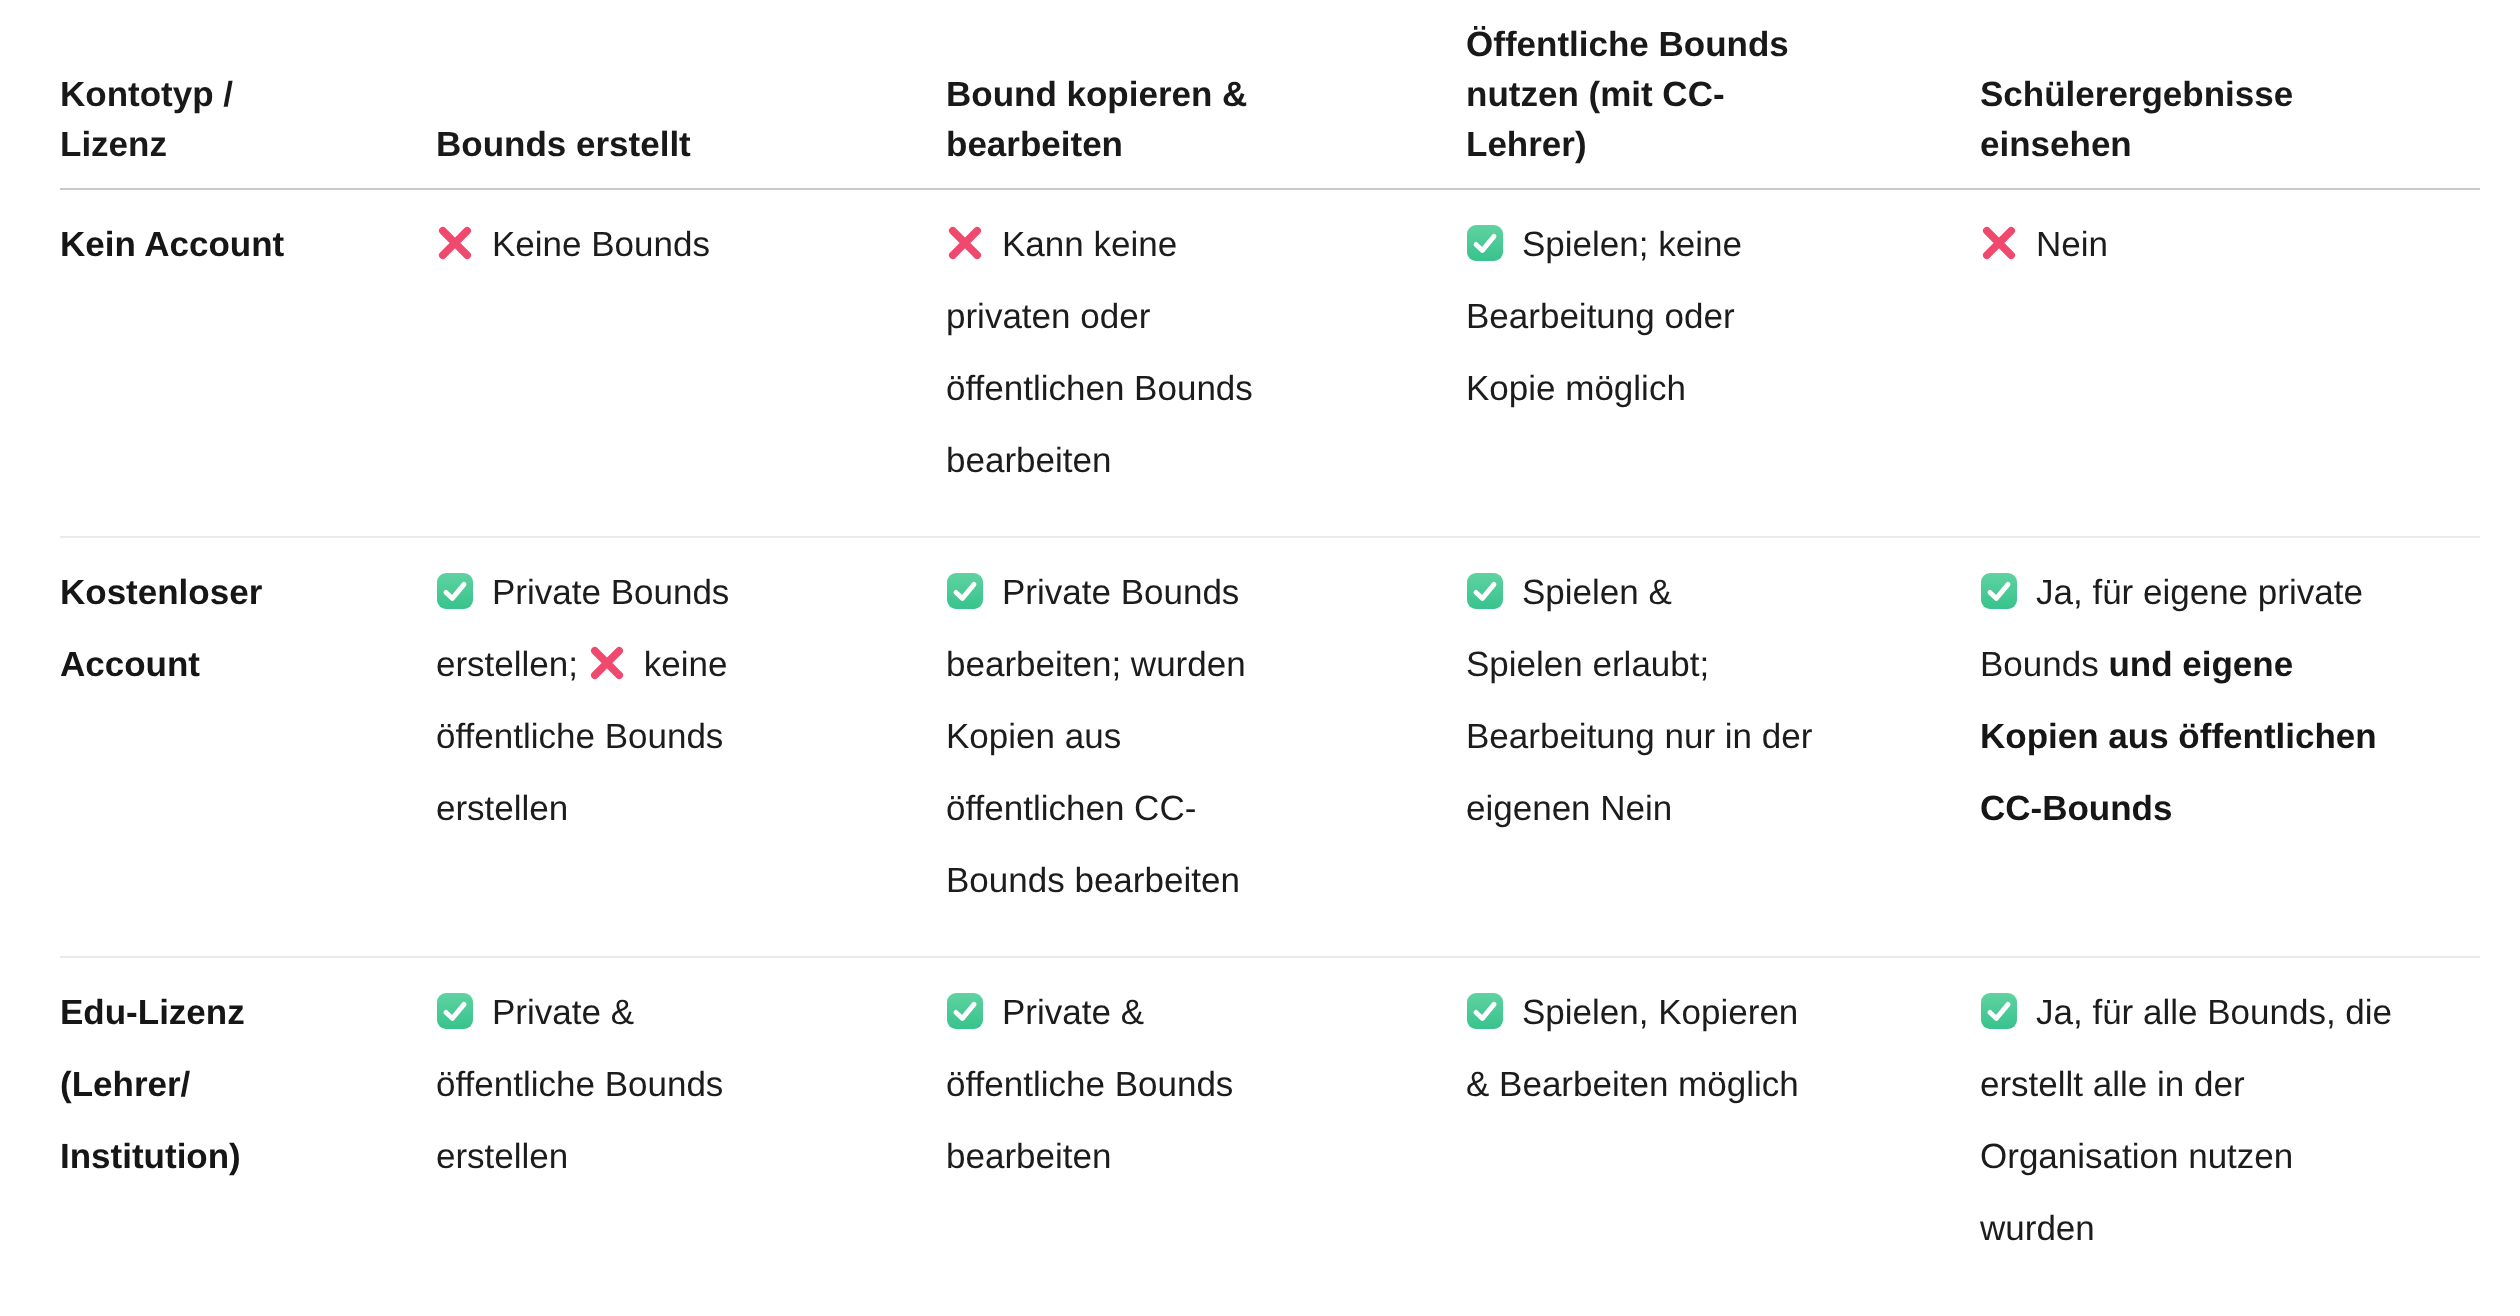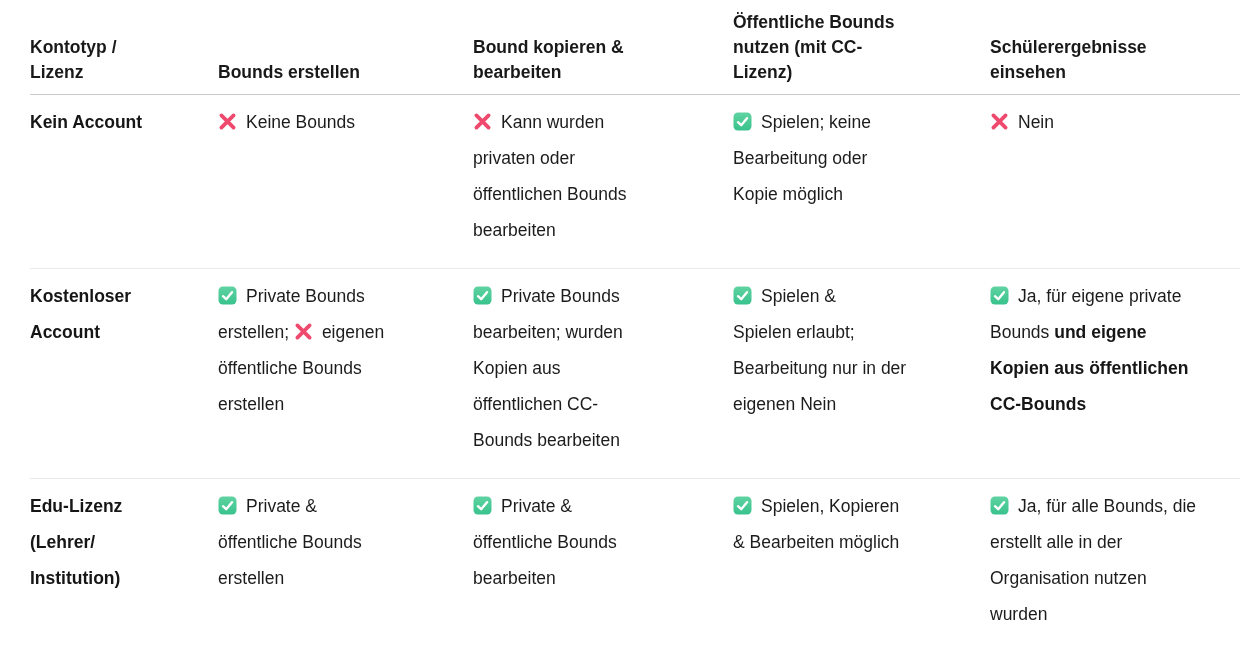--- a/index.html
+++ b/index.html
@@ -82,51 +82,51 @@
     <colgroup>
       <col class="c1">
         <col class="c2">
         <col class="c3">
         <col class="c4">
         <col class="c5">
     </colgroup>
     <thead>
       <tr id="header-row">
           <th><span>Kontotyp /</span><br><span>Lizenz</span></th>
-          <th><span>Bounds erstellen</span></th>
+          <th><span>Bounds erstellt</span></th>
           <th><span>Bound kopieren &amp;</span><br><span>bearbeiten</span></th>
-          <th><span>Öffentliche Bounds</span><br><span>nutzen (mit CC-</span><br><span>Lizenz)</span></th>
+          <th><span>Öffentliche Bounds</span><br><span>nutzen (mit CC-</span><br><span>Lehrer)</span></th>
           <th><span>Schülerergebnisse</span><br><span>einsehen</span></th>
         </tr>
     </thead>
     <tbody id="table-body">
         <tr>
           <td><span class="seg-bold">Kein Account</span></td>
           <td><span class="cell-icon"><svg width="19" height="19" viewBox="0 0 19 19">
                 <path d="M3.4 3.4 L15.6 15.6 M15.6 3.4 L3.4 15.6" stroke="#EF4A6E" stroke-width="3.8" stroke-linecap="round"></path>
               </svg></span><span>Keine Bounds</span></td>
           <td><span class="cell-icon"><svg width="19" height="19" viewBox="0 0 19 19">
                 <path d="M3.4 3.4 L15.6 15.6 M15.6 3.4 L3.4 15.6" stroke="#EF4A6E" stroke-width="3.8" stroke-linecap="round"></path>
-              </svg></span><span>Kann wurden</span><br><span>privaten oder</span><br><span>öffentlichen Bounds</span><br><span>bearbeiten</span></td>
+              </svg></span><span>Kann keine</span><br><span>privaten oder</span><br><span>öffentlichen Bounds</span><br><span>bearbeiten</span></td>
           <td><span class="cell-icon"><svg width="19" height="19" viewBox="0 0 19 19">
                 <rect x="0.5" y="0.5" width="18" height="18" rx="4.5" fill="url(#checkGrad)"></rect>
                 <path d="M5 10.2 L8.2 13.2 L14 6.2" stroke="#ffffff" stroke-width="2.4" fill="none" stroke-linecap="round" stroke-linejoin="round"></path>
               </svg></span><span>Spielen; keine</span><br><span>Bearbeitung oder</span><br><span>Kopie möglich</span></td>
           <td><span class="cell-icon"><svg width="19" height="19" viewBox="0 0 19 19">
                 <path d="M3.4 3.4 L15.6 15.6 M15.6 3.4 L3.4 15.6" stroke="#EF4A6E" stroke-width="3.8" stroke-linecap="round"></path>
               </svg></span><span>Nein</span></td>
         </tr>
         <tr>
           <td><span class="seg-bold">Kostenloser</span><br><span class="seg-bold">Account</span></td>
           <td><span class="cell-icon"><svg width="19" height="19" viewBox="0 0 19 19">
                 <rect x="0.5" y="0.5" width="18" height="18" rx="4.5" fill="url(#checkGrad)"></rect>
                 <path d="M5 10.2 L8.2 13.2 L14 6.2" stroke="#ffffff" stroke-width="2.4" fill="none" stroke-linecap="round" stroke-linejoin="round"></path>
               </svg></span><span>Private Bounds</span><br><span>erstellen; </span><span class="cell-icon"><svg width="19" height="19" viewBox="0 0 19 19">
                 <path d="M3.4 3.4 L15.6 15.6 M15.6 3.4 L3.4 15.6" stroke="#EF4A6E" stroke-width="3.8" stroke-linecap="round"></path>
-              </svg></span><span>eigenen</span><br><span>öffentliche Bounds</span><br><span>erstellen</span></td>
+              </svg></span><span>keine</span><br><span>öffentliche Bounds</span><br><span>erstellen</span></td>
           <td><span class="cell-icon"><svg width="19" height="19" viewBox="0 0 19 19">
                 <rect x="0.5" y="0.5" width="18" height="18" rx="4.5" fill="url(#checkGrad)"></rect>
                 <path d="M5 10.2 L8.2 13.2 L14 6.2" stroke="#ffffff" stroke-width="2.4" fill="none" stroke-linecap="round" stroke-linejoin="round"></path>
               </svg></span><span>Private Bounds</span><br><span>bearbeiten; wurden</span><br><span>Kopien aus</span><br><span>öffentlichen CC-</span><br><span>Bounds bearbeiten</span></td>
           <td><span class="cell-icon"><svg width="19" height="19" viewBox="0 0 19 19">
                 <rect x="0.5" y="0.5" width="18" height="18" rx="4.5" fill="url(#checkGrad)"></rect>
                 <path d="M5 10.2 L8.2 13.2 L14 6.2" stroke="#ffffff" stroke-width="2.4" fill="none" stroke-linecap="round" stroke-linejoin="round"></path>
               </svg></span><span>Spielen &amp;</span><br><span>Spielen erlaubt;</span><br><span>Bearbeitung nur in der</span><br><span>eigenen Nein</span></td>
           <td><span class="cell-icon"><svg width="19" height="19" viewBox="0 0 19 19">
                 <rect x="0.5" y="0.5" width="18" height="18" rx="4.5" fill="url(#checkGrad)"></rect>

